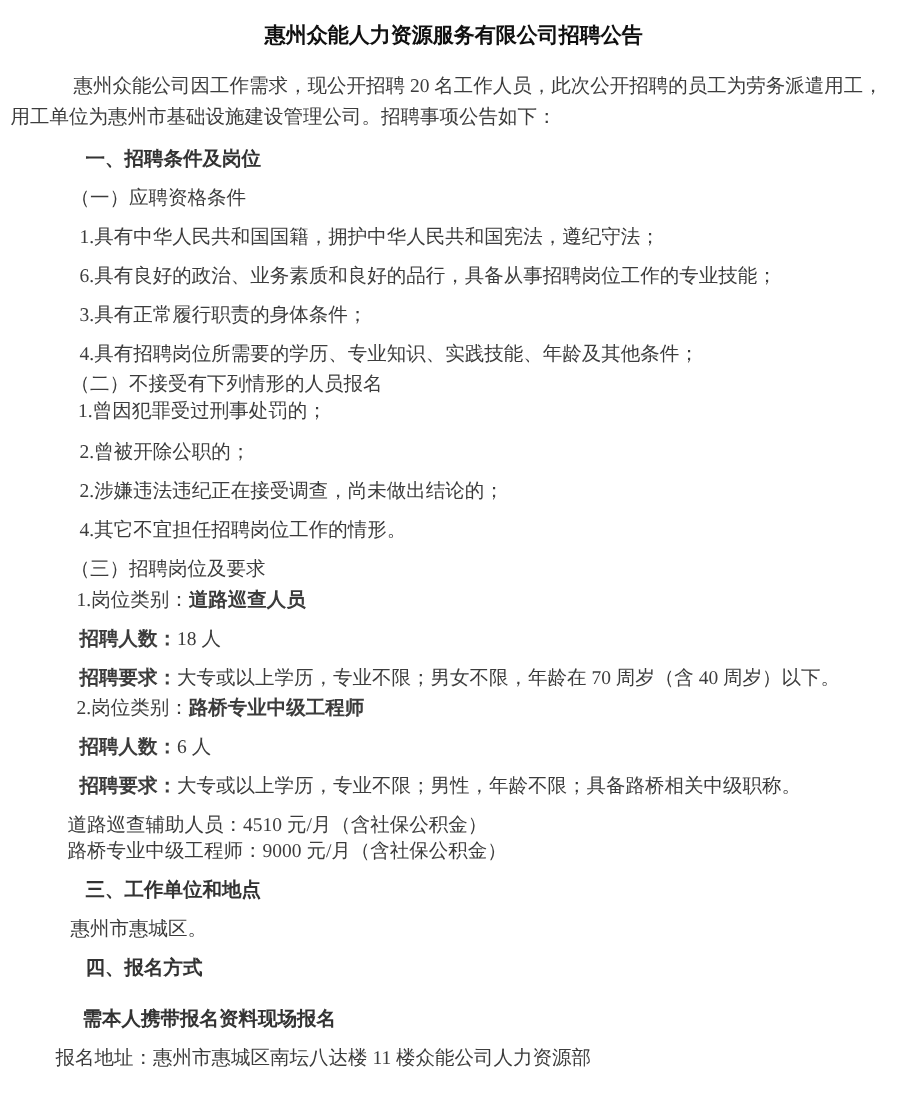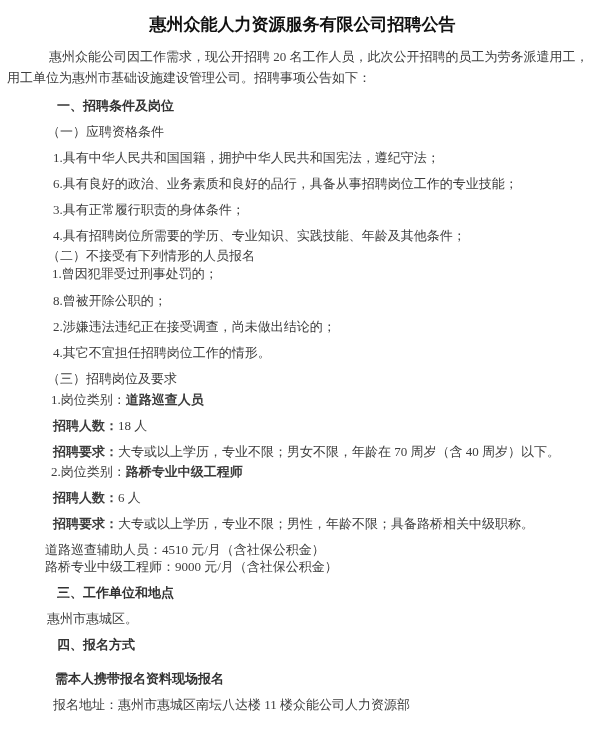--- a/index.html
+++ b/index.html
@@ -6,36 +6,36 @@
   html, body { margin: 0; padding: 0; background: #ffffff; }
   body {
     width: 605px;
     font-family: "Liberation Serif", "DejaVu Serif", serif;
     font-size: 13px;
     color: #3c3c3c;
   }
   .doc { padding: 6px 7px 8px 7px; }
   p { margin: 9px 0; line-height: 17px; }
   .title {
-    font-size: 17px;
+    font-size: 14px;
     font-weight: 700;
     color: #101010;
     text-align: center;
     line-height: 22px;
     margin: 8px 0 8px 0;
   }
   .intro { margin: 10px 0 0 0; line-height: 21px; text-indent: 42px; }
   .h2 { font-weight: 700; color: #333333; margin-left: 50px; }
   .sub { margin-left: 40px; }
   .item { margin-left: 46px; }
   .pos { margin-left: 44px; }
   .salary { margin-left: 38px; }
   .loc { margin-left: 40px; }
   .onsite { margin-left: 48px; font-weight: 700; color: #333333; margin-top: 17px; }
-  .addr { margin-left: 46px; }
+  .addr { margin-left: 30px; }
   .b { font-weight: 700; }
   .line { display: block; }
   .sub2 { line-height: 18px; }
   .line-indent { padding-left: 5px; }
   .mt3 { margin-top: 3px; } .mb3 { margin-bottom: 3px; }
   .mt4 { margin-top: 4px; } .mb4 { margin-bottom: 4px; }
   .mt6 { margin-top: 6px; } .mb6 { margin-bottom: 6px; }
 </style>
 </head>
 <body>
@@ -52,21 +52,21 @@
 
   <p class="item">1.具有中华人民共和国国籍，拥护中华人民共和国宪法，遵纪守法；</p>
   <p class="item">6.具有良好的政治、业务素质和良好的品行，具备从事招聘岗位工作的专业技能；</p>
   <p class="item">3.具有正常履行职责的身体条件；</p>
   <p class="item mb3">4.具有招聘岗位所需要的学历、专业知识、实践技能、年龄及其他条件；</p>
 
   <p class="sub sub2 mt3">
     <span class="line">（二）不接受有下列情形的人员报名</span>
     <span class="line line-indent">1.曾因犯罪受过刑事处罚的；</span>
   </p>
-  <p class="item">8.曾被开除公职的；</p>
+  <p class="item">2.曾被开除公职的；</p>
   <p class="item">2.涉嫌违法违纪正在接受调查，尚未做出结论的；</p>
   <p class="item">4.其它不宜担任招聘岗位工作的情形。</p>
 
   <p class="sub mb4">（三）招聘岗位及要求</p>
 
   <p class="pos mt4">
     <span>1.岗位类别：</span><span class="b">道路巡查人员</span>
   </p>
   <p class="item">
     <span class="b">招聘人数：</span><span>18 人</span>

